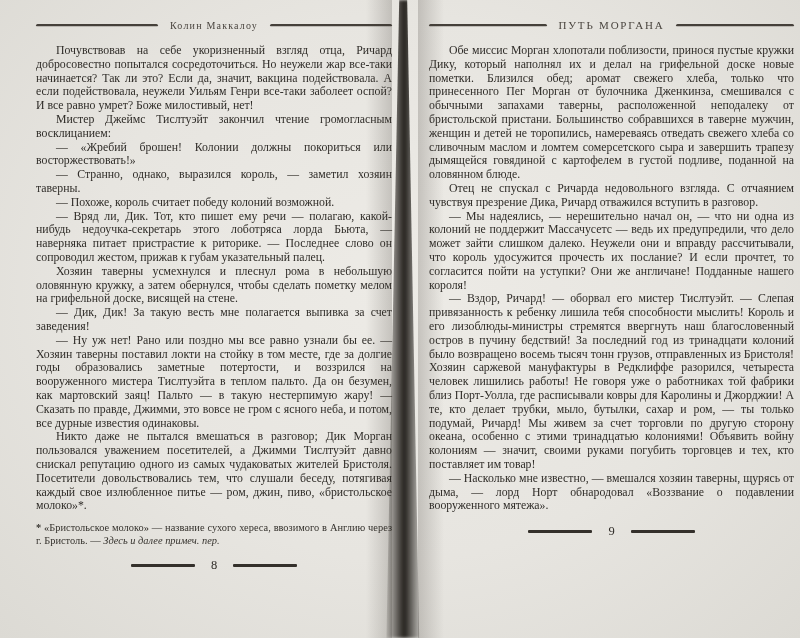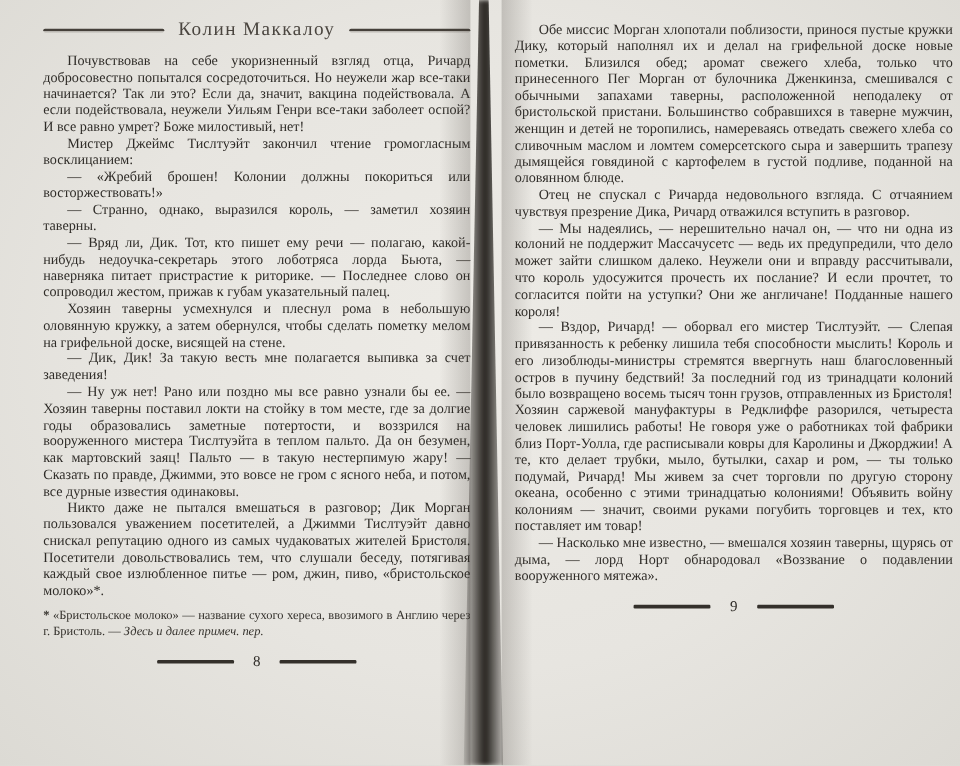--- a/index.html
+++ b/index.html
@@ -22,21 +22,21 @@
     display:flex;align-items:center;gap:12px;
     height:14px;margin-bottom:12px;
     color:#3c3833;
   }
   .running-head .rule{
     flex:1;height:3px;
     background:linear-gradient(to bottom,#45403a 0 55%,rgba(70,64,58,.25) 55% 100%);
     border-radius:2px;
   }
   .head-label{
-    font-size:16px;letter-spacing:1.2px;color:#4a453f;white-space:nowrap;
+    font-size:10px;letter-spacing:1.2px;color:#4a453f;white-space:nowrap;
   }
   .page-right .head-label{font-size:11px;letter-spacing:1.8px;}
 
   .text-column{
     font-size:11.8px;line-height:13.8px;
     text-align:justify;color:#2f2c28;
     text-rendering:optimizeLegibility;
   }
   .text-column p{margin:0;text-indent:20px;}
 
@@ -75,39 +75,45 @@
       <div class="rule"></div>
       <span class="head-label">Колин Маккалоу</span>
       <div class="rule"></div>
     </div>
 
     <div class="text-column">
         <p>Почувствовав на себе укоризненный взгляд отца, Ричард добросовестно попытался сосредоточиться. Но неужели жар все-таки начинается? Так ли это? Если да, значит, вакцина подействовала. А если подействовала, неужели Уильям Генри все-таки заболеет оспой? И все равно умрет? Боже милостивый, нет!</p>
         <p>Мистер Джеймс Тислтуэйт закончил чтение громогласным восклицанием:</p>
         <p>— «Жребий брошен! Колонии должны покориться или восторжествовать!»</p>
         <p>— Странно, однако, выразился король, — заметил хозяин таверны.</p>
+        <p>— Похоже, король считает победу колоний возможной.</p>
         <p>— Вряд ли, Дик. Тот, кто пишет ему речи — полагаю, какой-нибудь недоучка-секретарь этого лоботряса лорда Бьюта, — наверняка питает пристрастие к риторике. — Последнее слово он сопроводил жестом, прижав к губам указательный палец.</p>
         <p>Хозяин таверны усмехнулся и плеснул рома в небольшую оловянную кружку, а затем обернулся, чтобы сделать пометку мелом на грифельной доске, висящей на стене.</p>
         <p>— Дик, Дик! За такую весть мне полагается выпивка за счет заведения!</p>
         <p>— Ну уж нет! Рано или поздно мы все равно узнали бы ее. — Хозяин таверны поставил локти на стойку в том месте, где за долгие годы образовались заметные потертости, и воззрился на вооруженного мистера Тислтуэйта в теплом пальто. Да он безумен, как мартовский заяц! Пальто — в такую нестерпимую жару! — Сказать по правде, Джимми, это вовсе не гром с ясного неба, и потом, все дурные известия одинаковы.</p>
         <p>Никто даже не пытался вмешаться в разговор; Дик Морган пользовался уважением посетителей, а Джимми Тислтуэйт давно снискал репутацию одного из самых чудаковатых жителей Бристоля. Посетители довольствовались тем, что слушали беседу, потягивая каждый свое излюбленное питье — ром, джин, пиво, «бристольское молоко»*.</p>
       </div>
 
     <div class="footnote">
       <span class="fn-marker">*</span><span> «Бристольское молоко» — название сухого хереса, ввозимого в Англию через г. Бристоль. — </span><span class="fn-italic">Здесь и далее примеч. пер.</span>
     </div>
 
     <div class="folio">
       <div class="bar"></div>
       <span class="num">8</span>
       <div class="bar"></div>
     </div>
   </div>
 
   <div class="page page-right">
+    <div class="running-head">
+      <div class="rule"></div>
+      <span class="head-label">ПУТЬ МОРГАНА</span>
+      <div class="rule"></div>
+    </div>
 
     <div class="text-column">
         <p>Обе миссис Морган хлопотали поблизости, принося пустые кружки Дику, который наполнял их и делал на грифельной доске новые пометки. Близился обед; аромат свежего хлеба, только что принесенного Пег Морган от булочника Дженкинза, смешивался с обычными запахами таверны, расположенной неподалеку от бристольской пристани. Большинство собравшихся в таверне мужчин, женщин и детей не торопились, намереваясь отведать свежего хлеба со сливочным маслом и ломтем сомерсетского сыра и завершить трапезу дымящейся говядиной с картофелем в густой подливе, поданной на оловянном блюде.</p>
         <p>Отец не спускал с Ричарда недовольного взгляда. С отчаянием чувствуя презрение Дика, Ричард отважился вступить в разговор.</p>
         <p>— Мы надеялись, — нерешительно начал он, — что ни одна из колоний не поддержит Массачусетс — ведь их предупредили, что дело может зайти слишком далеко. Неужели они и вправду рассчитывали, что король удосужится прочесть их послание? И если прочтет, то согласится пойти на уступки? Они же англичане! Подданные нашего короля!</p>
         <p>— Вздор, Ричард! — оборвал его мистер Тислтуэйт. — Слепая привязанность к ребенку лишила тебя способности мыслить! Король и его лизоблюды-министры стремятся ввергнуть наш благословенный остров в пучину бедствий! За последний год из тринадцати колоний было возвращено восемь тысяч тонн грузов, отправленных из Бристоля! Хозяин саржевой мануфактуры в Редклиффе разорился, четыреста человек лишились работы! Не говоря уже о работниках той фабрики близ Порт-Уолла, где расписывали ковры для Каролины и Джорджии! А те, кто делает трубки, мыло, бутылки, сахар и ром, — ты только подумай, Ричард! Мы живем за счет торговли по другую сторону океана, особенно с этими тринадцатью колониями! Объявить войну колониям — значит, своими руками погубить торговцев и тех, кто поставляет им товар!</p>
         <p>— Насколько мне известно, — вмешался хозяин таверны, щурясь от дыма, — лорд Норт обнародовал «Воззвание о подавлении вооруженного мятежа».</p>
       </div>
 
     <div class="folio">

